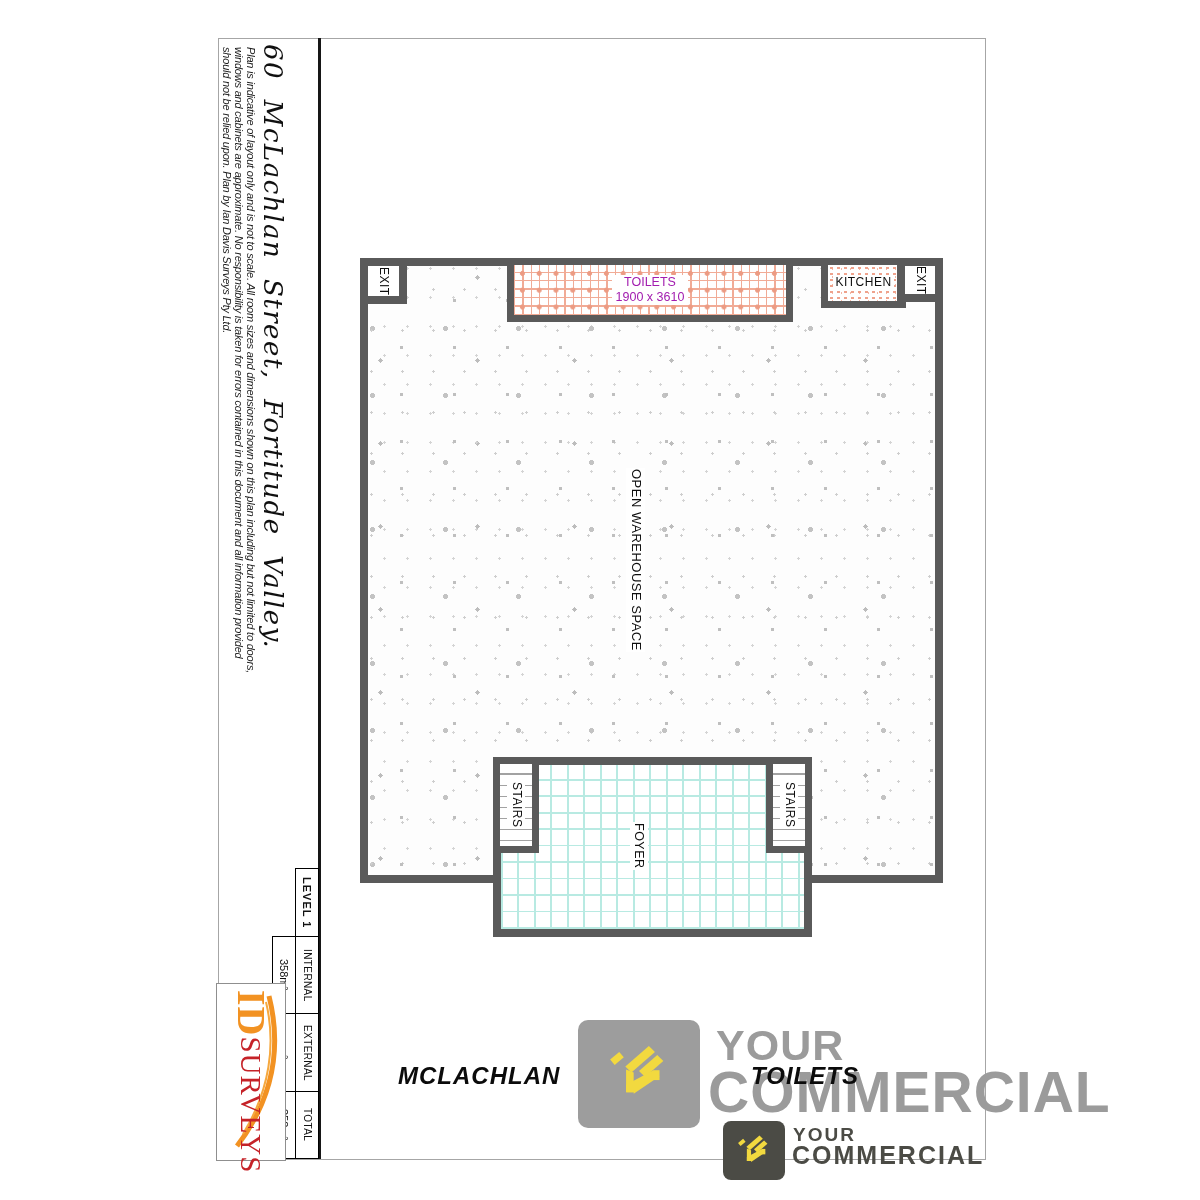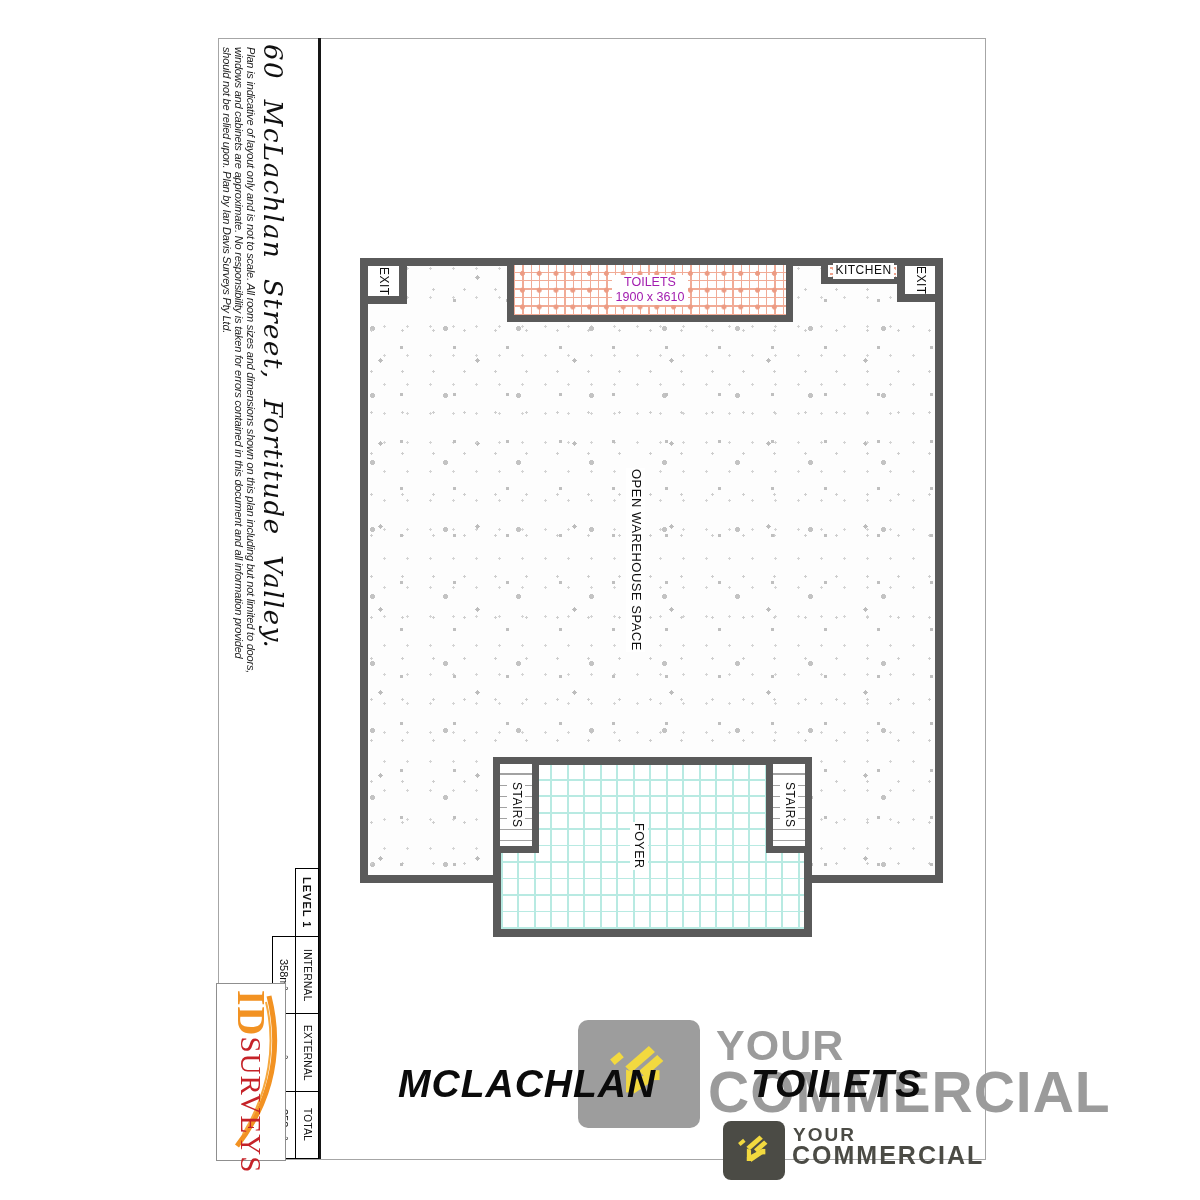--- a/index.html
+++ b/index.html
@@ -61,29 +61,29 @@
      repeating-linear-gradient(180deg,transparent 0 9.5px,#a2a2a2 9.5px 11px);}
 
   .room{display:flex;align-items:center;justify-content:center;}
   .plabel{font-size:12px;color:#0e0e0e;background:#fff;padding:1px 2px;letter-spacing:0.5px;
           white-space:nowrap;line-height:1.15;}
   .warehouse{left:360px;top:258px;width:583px;height:625px;z-index:1;}
   .whs-label{left:626px;top:468px;z-index:3;font-size:13px;}
   .exit-tl{left:360px;top:258px;width:47px;height:46px;background:#fff;z-index:2;}
   .toilets{left:507px;top:258px;width:286px;height:64px;z-index:2;}
   .toilets .tl-block{text-align:center;background:#fff;padding:0 4px;font-size:12.5px;color:#a21caf;line-height:1.2;}
-  .kitchen{left:821px;top:258px;width:85px;height:26px;z-index:2;align-items:center;}
+  .kitchen{left:821px;top:258px;width:85px;height:50px;z-index:2;align-items:center;}
   .exit-tr{left:897px;top:258px;width:46px;height:44px;background:#fff;z-index:2;}
   .foyer-block{left:493px;top:757px;width:319px;height:180px;z-index:2;}
   .stairs-l{left:493px;top:757px;width:46px;height:96px;z-index:3;}
   .stairs-r{left:766px;top:757px;width:46px;height:96px;z-index:3;}
   .foyer-label{left:630px;top:822px;z-index:3;font-size:12.5px;}
 
   
-  .street-word{font-weight:bold;font-style:italic;font-size:39px;color:#0b0b0b;letter-spacing:1px;z-index:20;}
+  .street-word{font-weight:bold;font-style:italic;font-size:24px;color:#0b0b0b;letter-spacing:1px;z-index:20;}
   .w1{left:398px;top:1062px;} .w2{left:751px;top:1062px;}
   .wm-square{left:578px;top:1020px;width:122px;height:108px;background:#9d9d9d;border-radius:10px;
              display:flex;align-items:center;justify-content:center;z-index:19;}
   .wm-your{left:716px;top:1021px;font-weight:bold;font-size:43px;color:#9b9b9b;letter-spacing:1px;z-index:19;}
   .wm-comm{left:708px;top:1059px;font-weight:bold;font-size:57px;color:#9b9b9b;letter-spacing:1px;z-index:19;}
   .ft-square{left:723px;top:1121px;width:62px;height:59px;background:#4b4b45;border-radius:8px;
              display:flex;align-items:center;justify-content:center;z-index:21;}
   .ft-your{left:793px;top:1124px;font-weight:bold;font-size:19px;color:#4b4b45;letter-spacing:2px;z-index:21;}
   .ft-comm{left:792px;top:1141px;font-weight:bold;font-size:25px;color:#4b4b45;letter-spacing:2px;z-index:21;}
   .yc{fill:#f2d93f;}

